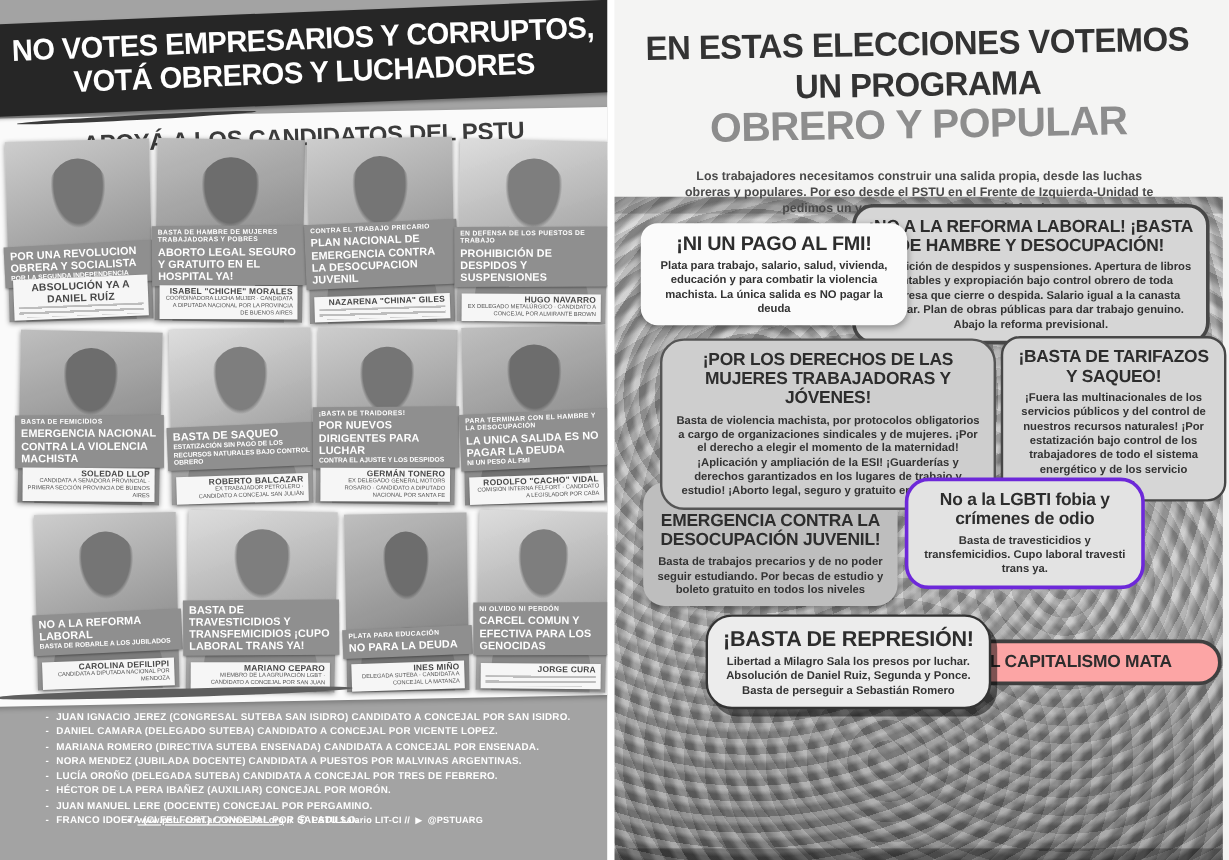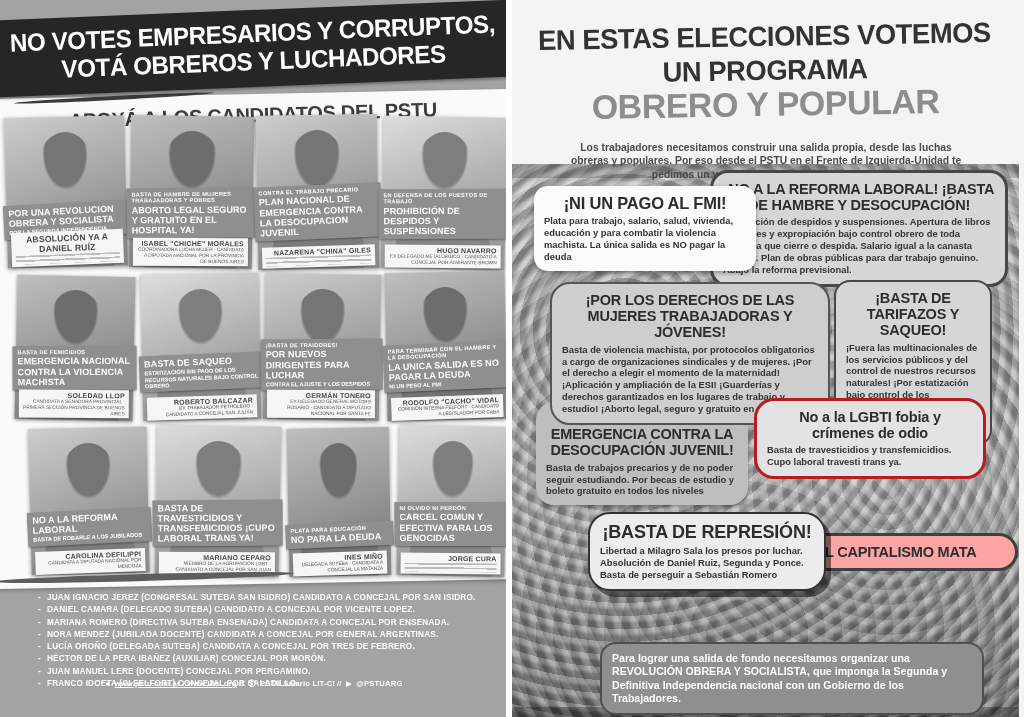--- a/index.html
+++ b/index.html
@@ -75,30 +75,30 @@
        linear-gradient(180deg,#c7c7c7,#a9a9a9 32%,#b9b9b9 58%,#8d8d8d 84%,#747474);}
   .crowd::after{content:"";position:absolute;left:0;right:0;bottom:0;height:10px;background:rgba(0,0,0,.28);}
   .crowd::before{content:"";position:absolute;left:0;right:0;top:0;height:14px;background:rgba(0,0,0,.18);}
   .rheader{position:absolute;left:0;right:6px;top:20px;text-align:center;transform:rotate(-1deg);}
   .rtitle1,.rtitle2{color:#333;font-weight:800;font-size:28px;line-height:1.2;letter-spacing:-.5px;transform:scaleX(.98);}
   .rtitle3{color:#8d8d8d;font-weight:800;font-size:34px;line-height:1.05;letter-spacing:-.5px;}
   .intro{position:absolute;left:42px;right:46px;top:125px;margin:16px;text-align:center;color:#4a4a4a;
          font-size:10.3px;font-weight:600;line-height:1.3;}
   .block{position:absolute;padding:8px 10px;box-sizing:border-box;}
   .btitle{font-weight:800;color:#2d2d2d;font-size:14.5px;line-height:1.12;text-align:center;letter-spacing:-.2px;}
-  .bbody{font-size:9.4px;color:#333;font-weight:600;line-height:1.26;margin-top:3px;}
+  .bbody{font-size:9.4px;color:#333;font-weight:600;line-height:1.26;text-align:center;margin-top:3px;}
   .b1{left:22px;top:186px;width:222px;background:#fbfbfb;border-radius:14px;
       box-shadow:0 2px 5px rgba(0,0,0,.35);z-index:3;}
   .b1 .btitle{font-size:16.5px;}
   .b2{left:198px;top:170px;width:298px;background:#d6d6d6;border:3px solid #474747;border-radius:18px;z-index:2;}
   .b3{left:38px;top:282px;width:280px;background:#cecece;border:2px solid #555;border-radius:20px;z-index:3;}
-  .b4{left:322px;top:280px;width:158px;background:#d6d6d6;border:2.5px solid #474747;border-radius:16px;z-index:2;}
+  .b4{left:322px;top:280px;width:188px;background:#d6d6d6;border:2.5px solid #474747;border-radius:16px;z-index:2;}
   .b5{left:24px;top:402px;width:212px;background:#bebebe;border-radius:18px;z-index:2;
       box-shadow:0 2px 4px rgba(0,0,0,.3);}
-  .b6{left:242px;top:398px;width:232px;background:#e3e3e3;border:3px solid #b91c1c;border-radius:20px;z-index:3;}
+  .b6{left:242px;top:398px;width:200px;background:#e3e3e3;border:3px solid #6d28d9;border-radius:20px;z-index:3;}
   .b7{left:76px;top:512px;width:238px;background:#ececec;border:2px solid #333;border-radius:22px;
       box-shadow:5px 6px 0 rgba(0,0,0,.5);z-index:3;}
   .b7 .btitle{font-size:18px;}
   .b8{left:262px;top:533px;width:244px;background:#fca5a5;border:3px solid #3f3f3f;border-radius:20px;z-index:2;}
   .conclusion{left:88px;top:642px;width:384px;background:#8f8f8f;border:2px solid #4f4f4f;border-radius:16px;z-index:4;}
   .conclusion .bbody{color:#fff;font-weight:800;font-size:10.6px;margin-top:0;}
 </style>
 </head>
 <body>
 
@@ -257,21 +257,21 @@
         <div class="plate-detail"></div>
       </div>
     </div>
 
     <div class="tear"></div>
 
     <ul class="clist">
       <li>JUAN IGNACIO JEREZ (CONGRESAL SUTEBA SAN ISIDRO) CANDIDATO A CONCEJAL POR SAN ISIDRO.</li>
       <li>DANIEL CAMARA (DELEGADO SUTEBA) CANDIDATO A CONCEJAL POR VICENTE LOPEZ.</li>
       <li>MARIANA ROMERO (DIRECTIVA SUTEBA ENSENADA) CANDIDATA A CONCEJAL POR ENSENADA.</li>
-      <li>NORA MENDEZ (JUBILADA DOCENTE) CANDIDATA A CONCEJAL POR GENERAL ARGENTINAS.</li>
+      <li>NORA MENDEZ (JUBILADA DOCENTE) CANDIDATA A PUESTOS POR MALVINAS ARGENTINAS.</li>
       <li>LUCÍA OROÑO (DELEGADA SUTEBA) CANDIDATA A CONCEJAL POR TRES DE FEBRERO.</li>
       <li>HÉCTOR DE LA PERA IBAÑEZ (AUXILIAR) CONCEJAL POR MORÓN.</li>
       <li>JUAN MANUEL LERE (DOCENTE) CONCEJAL POR PERGAMINO.</li>
       <li>FRANCO IDOETA (CI FELFORT) CONCEJAL POR SALADILLO.</li>
     </ul>
 
     <div class="lfooter">
       <div class="flinks">
         <span class="ficon">●</span>
         <span class="url">www.pstu.com.ar / www.litci.org</span>
@@ -319,17 +319,14 @@
       <div class="btitle">No a la LGBTI fobia y crímenes de odio</div>
       <div class="bbody">Basta de travesticidios y transfemicidios. Cupo laboral travesti trans ya.</div>
     </div>
     <div class="block b7">
       <div class="btitle">¡BASTA DE REPRESIÓN!</div>
       <div class="bbody">Libertad a Milagro Sala los presos por luchar. Absolución de Daniel Ruiz, Segunda y Ponce. Basta de perseguir a Sebastián Romero</div>
     </div>
     <div class="block b8">
       <div class="btitle">EL CAPITALISMO MATA</div>
     </div>
-    <div class="block conclusion">
-      <div class="bbody">Para lograr una salida de fondo necesitamos organizar una REVOLUCIÓN OBRERA Y SOCIALISTA, que imponga la Segunda y Definitiva Independencia nacional con un Gobierno de los Trabajadores.</div>
-    </div>
   </div>
 </div>
 
 </body></html>

